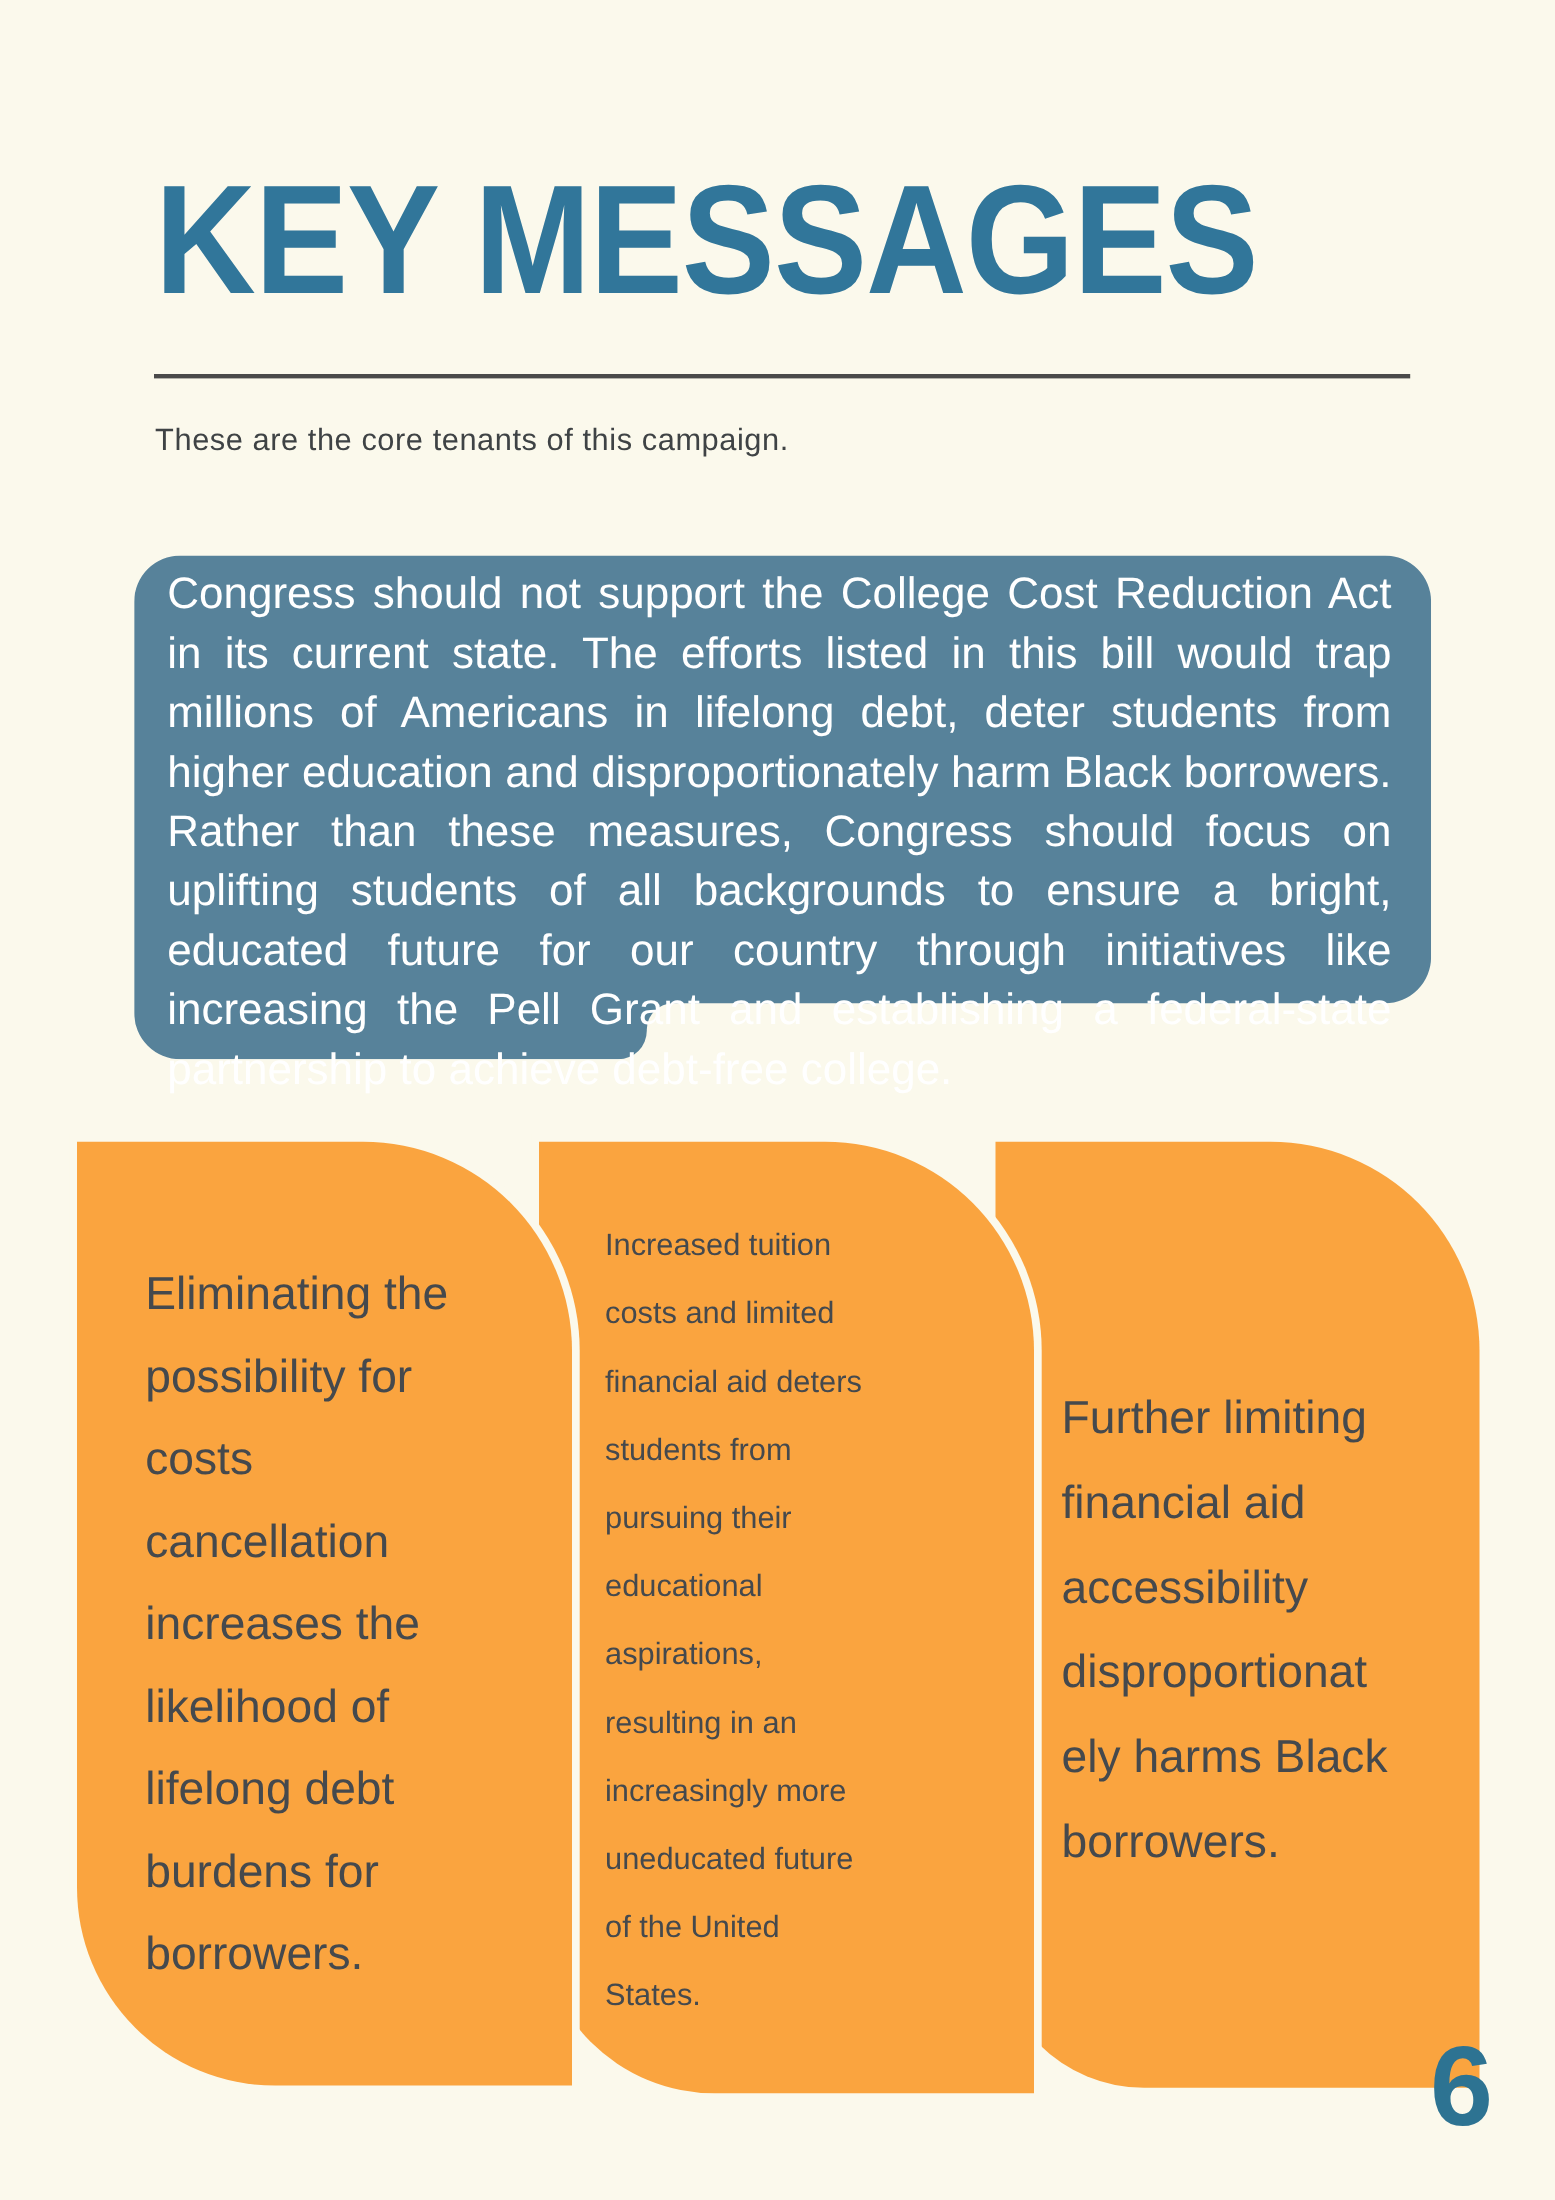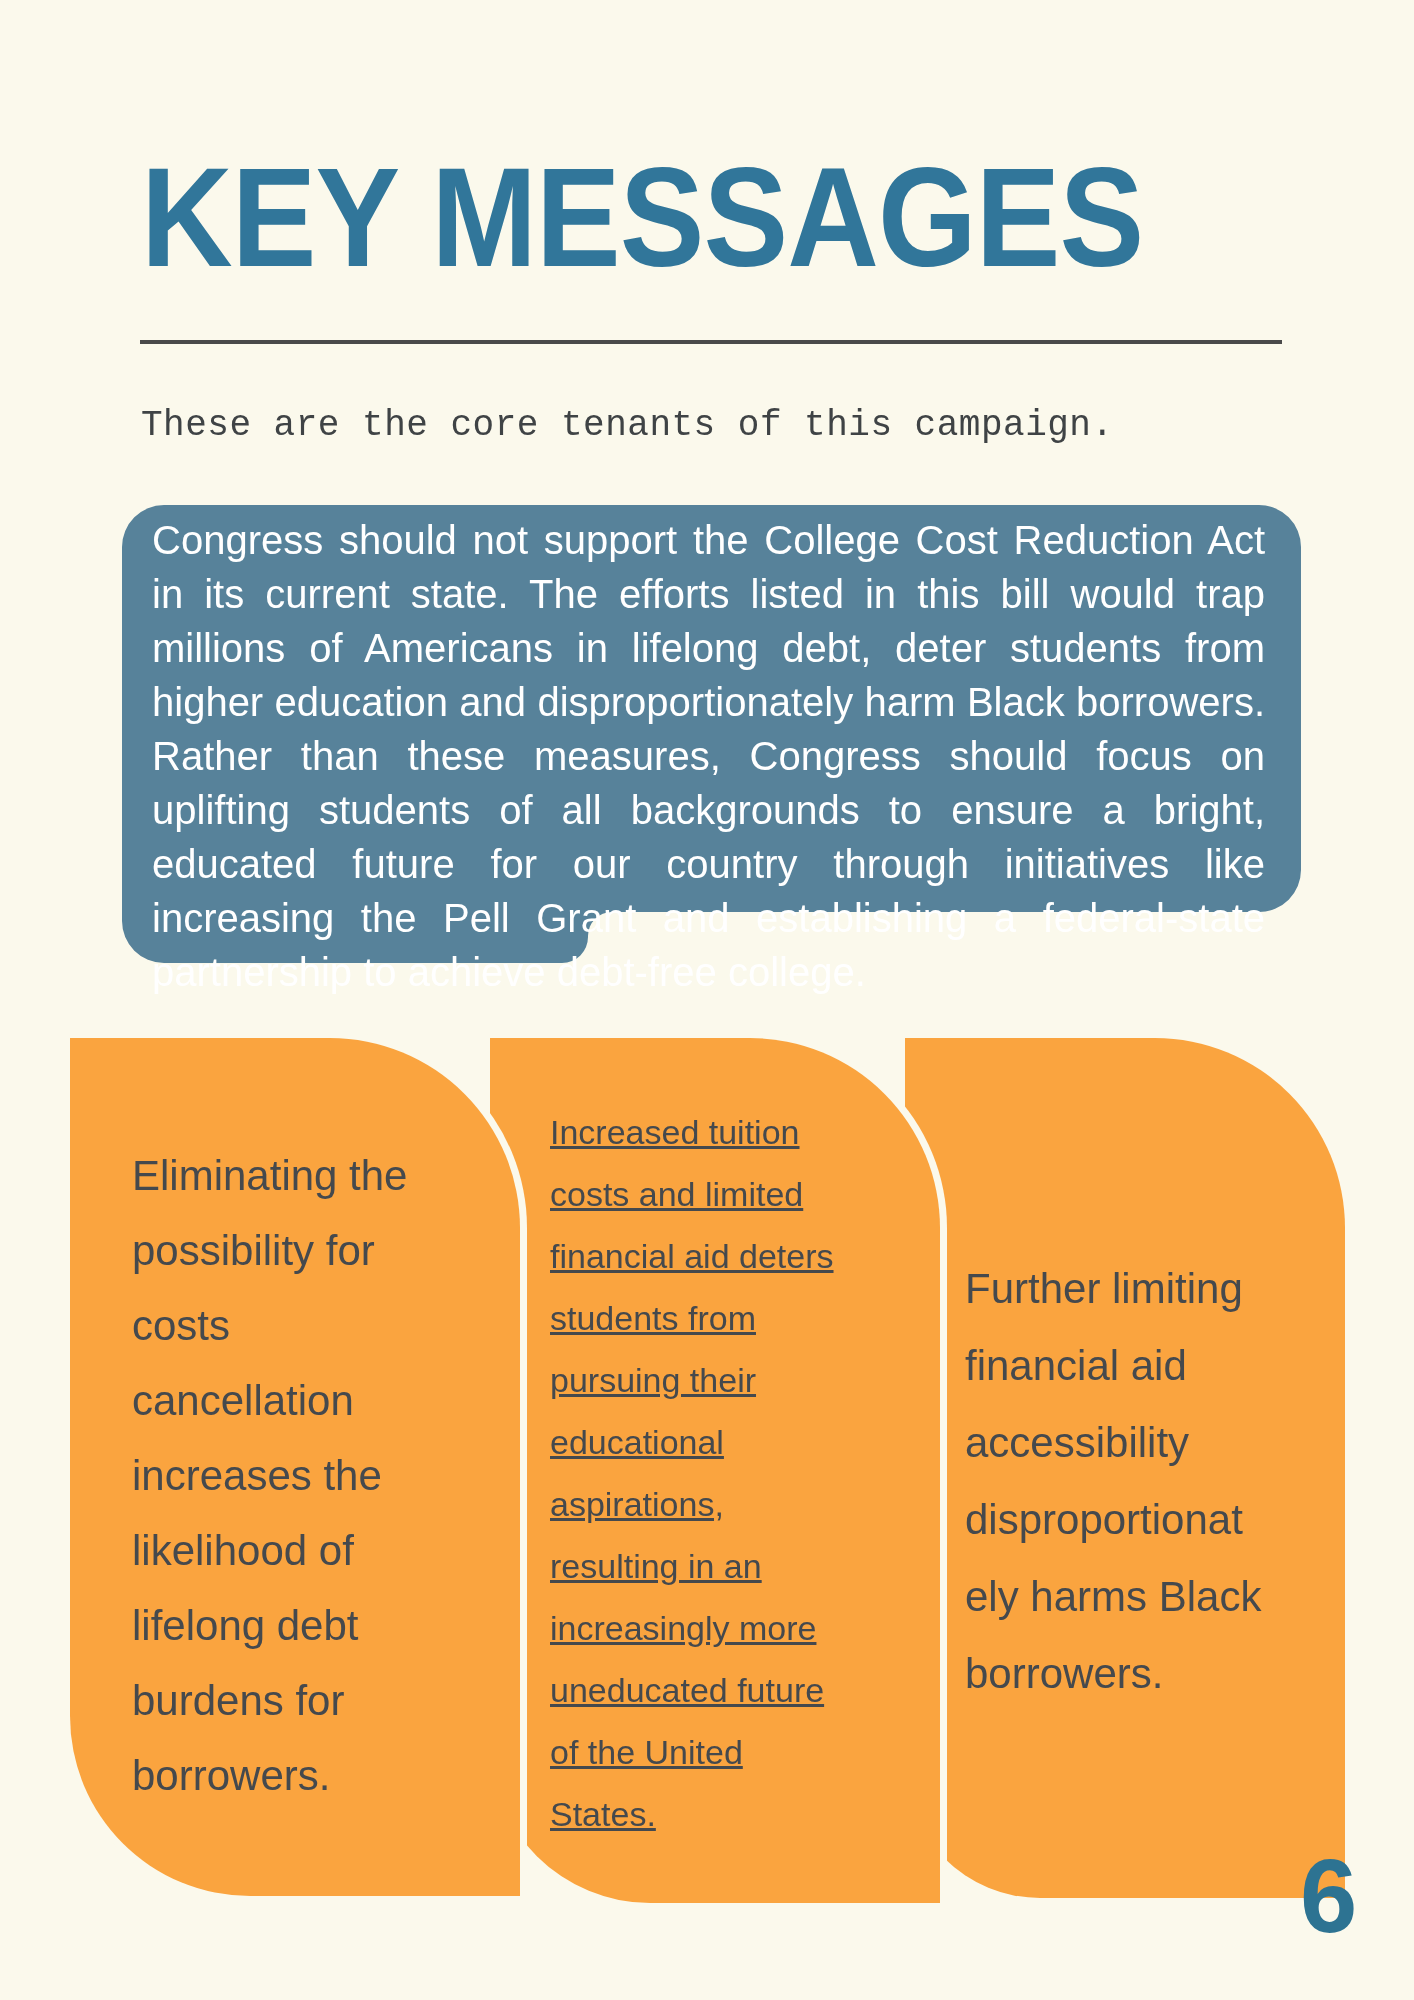--- a/index.html
+++ b/index.html
@@ -27,23 +27,23 @@
     font-size:141px;font-weight:700;line-height:1.05;
     letter-spacing:-1px;color:var(--title-teal);
     transform:scaleX(.9);transform-origin:0 0;
     white-space:nowrap;
   }
   .title-rule{
     position:absolute;left:140px;top:340px;width:1142px;height:4px;
     background:var(--line-color);
   }
   .subtitle{
-    position:absolute;left:141px;top:404px;
-    font-size:36px;line-height:1.2;color:var(--subtitle-text);
-    letter-spacing:.5px;white-space:nowrap;font-family:Liberation Mono, monospace;
+    position:absolute;left:141px;top:383px;
+    font-size:28px;line-height:1.2;color:var(--subtitle-text);
+    letter-spacing:.5px;white-space:nowrap;
   }
   .bubble{
     position:absolute;left:122px;top:505px;width:1179px;height:458px;
   }
   .bubble svg{position:absolute;left:0;top:0;display:block;}
   .bubble-text{
     position:absolute;left:30px;right:36px;top:8px;
     color:var(--bubble-text);
     font-size:40px;line-height:54px;
     text-align:justify;
@@ -66,21 +66,21 @@
   .card-3{
     left:905px;top:1038px;width:440px;height:860px;
     border-radius:0 190px 0 135px;
     z-index:10;
   }
   .card-text{
     color:var(--card-text);
     white-space:pre-line;
   }
   .card-1 .card-text{padding:100px 16px 0 62px;font-size:42px;line-height:75px;}
-  .card-2 .card-text{padding:63px 16px 0 60px;font-size:34px;line-height:62px;text-decoration:underline;}
+  .card-2 .card-text{padding:63px 16px 0 60px;font-size:28px;line-height:62px;}
   .card-3 .card-text{padding:212px 16px 0 60px;font-size:42px;line-height:77px;}
   .page-number{
     position:absolute;left:1300px;top:1845px;
     font-size:103px;font-weight:700;line-height:1;
     color:var(--number-teal);
     z-index:40;
   }
 </style>
 </head>
 <body>

